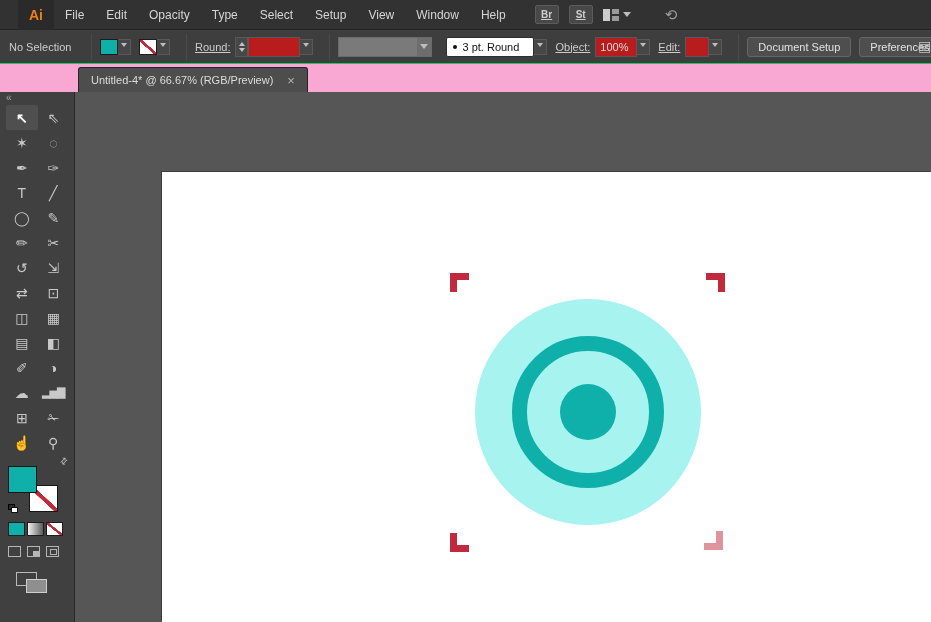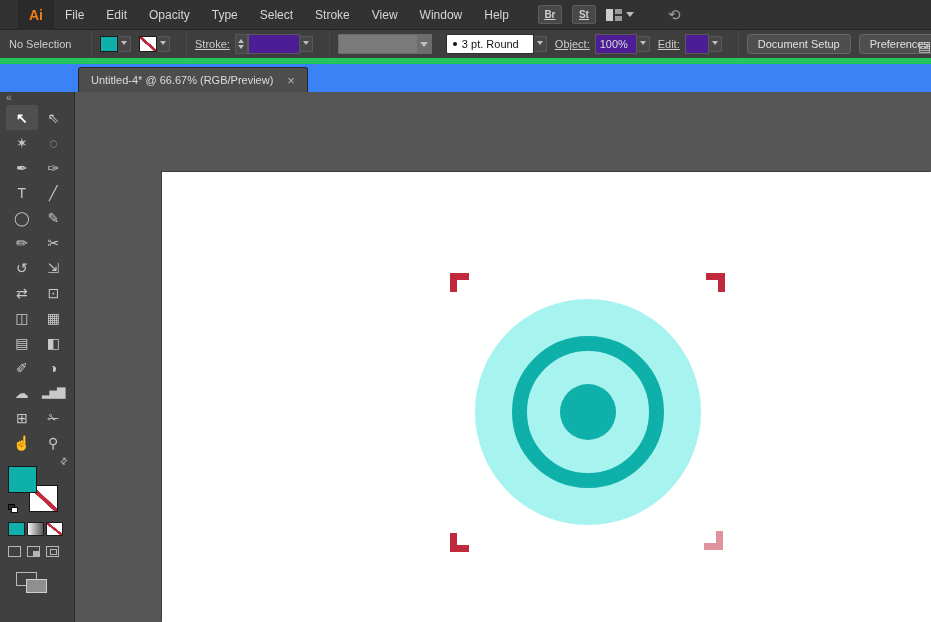--- a/index.html
+++ b/index.html
@@ -21,55 +21,55 @@
   .ws-btn { display:flex; align-items:center; gap:4px; margin-right:34px; }
   .ws-icon { position:relative; width:16px; height:12px; }
   .ws-icon .a { position:absolute; left:0; top:0; width:7px; height:12px; background:#cdcdcd; }
   .ws-icon .b { position:absolute; left:9px; top:0; width:7px; height:5px; background:#9a9a9a; }
   .ws-icon .c { position:absolute; left:9px; top:7px; width:7px; height:5px; background:#9a9a9a; }
   .tri-down { width:0; height:0; border:4px solid transparent; border-top:5px solid #bdbdbd; margin-top:4px; }
   #cs-live { color:#9c9c9c; font-size:15px; }
 
   
   #controlbar { position:absolute; left:0; top:30px; width:931px; height:34px;
-                background:#3e3e3e; border-bottom:6px solid #22c55e;
+                background:#3e3e3e; border-bottom:1px solid #22c55e;
                 display:flex; align-items:center; color:#cccccc; font-size:11px; }
   .sep { width:1px; height:26px; background:#2f2f2f; border-right:1px solid #4a4a4a; margin:0 8px; flex:none; }
   #sel-status { margin-left:9px; width:74px; flex:none; }
   .swatch { width:18px; height:16px; border:1px solid #1c1c1c; flex:none; }
   #fill-swatch { background:var(--teal); }
   #stroke-swatch { background:
       linear-gradient(to top right, rgba(0,0,0,0) 43%, var(--mark-red) 44%, var(--mark-red) 56%, rgba(0,0,0,0) 57%), #ffffff; }
   .dd-arrow-btn { width:13px; height:16px; background:#474747; border:1px solid #585858; border-left:none;
                   display:flex; align-items:center; justify-content:center; flex:none; margin-right:8px; }
   .dd-arrow-btn .tri-down { margin-top:0; border-width:3px; border-top-width:4px; }
   .cb-label { text-decoration:underline; margin-right:5px; flex:none; }
   .stepper { width:13px; height:20px; background:#474747; border:1px solid #585858;
              display:flex; flex-direction:column; align-items:center; justify-content:center; gap:2px; flex:none; }
   .tri-up-s { width:0; height:0; border:3px solid transparent; border-bottom:4px solid #c2c2c2; }
   .tri-down-s { width:0; height:0; border:3px solid transparent; border-top:4px solid #c2c2c2; }
-  .combo { height:20px; background:#4c1d95; border:1px solid #585858; flex:none;
+  .combo { height:20px; background:#b91c1c; border:1px solid #585858; flex:none;
            display:flex; align-items:center; padding:0 4px; color:#dddddd; }
   .combo.narrow { width:52px; }
   #width-profile { width:94px; height:20px; background:#7a7a7a; border:1px solid #6a6a6a;
                    display:flex; align-items:center; justify-content:flex-end; flex:none; margin-right:14px; }
   #width-profile .arrowzone { width:14px; height:100%; background:#6d6d6d;
                    display:flex; align-items:center; justify-content:center; }
   #brush-combo { width:88px; height:20px; background:#ffffff; border:1px solid #2d2d2d; border-radius:2px;
                  color:#111111; display:flex; align-items:center; gap:5px; padding:0 6px; flex:none; }
   .dot-preview { width:4px; height:4px; border-radius:50%; background:#111; flex:none; }
   #opacity-combo { width:42px; }
   #style-combo { width:24px; }
   .cb-btn { height:20px; background:#4e4e4e; border:1px solid #666666; border-radius:3px;
             color:#e2e2e2; font-size:11px; display:flex; align-items:center; padding:0 10px;
             flex:none; margin-right:8px; }
   #panel-clip-icon { position:absolute; right:-7px; top:8px; width:20px; height:16px; color:#c5c5c5; font-size:14px; }
 
   
-  #tabstrip { position:absolute; left:0; top:64px; width:931px; height:28px; background:#3b82f6; }
+  #tabstrip { position:absolute; left:0; top:64px; width:931px; height:28px; background:#f9a8d4; }
   #doc-tab { position:absolute; left:78px; top:3px; height:25px; background:#4d4d4d;
              border:1px solid #262626; border-bottom:none; border-radius:3px 3px 0 0;
              display:flex; align-items:center; gap:14px; padding:0 12px;
              color:#dcdcdc; font-size:11px; }
   #tab-close { color:#b5b5b5; font-size:13px; line-height:1; cursor:default; }
 
   
   #toolpanel { position:absolute; left:0; top:92px; width:75px; height:530px;
                background:#404040; border-right:1px solid #282828; }
   #tp-collapse { position:absolute; left:6px; top:0px; color:#a5a5a5; font-size:10px; }
@@ -135,21 +135,21 @@
 
 <div id="win">
 
   <div id="menubar">
     <div id="ai-logo">Ai</div>
     <div class="menu-item">File</div>
     <div class="menu-item">Edit</div>
     <div class="menu-item">Opacity</div>
     <div class="menu-item">Type</div>
     <div class="menu-item">Select</div>
-    <div class="menu-item">Stroke</div>
+    <div class="menu-item">Setup</div>
     <div class="menu-item">View</div>
     <div class="menu-item">Window</div>
     <div class="menu-item">Help</div>
     <div class="mb-gap"></div>
     <div class="mb-btn">Br</div>
     <div class="mb-btn">St</div>
     <div class="ws-btn">
       <span class="ws-icon">
           <span class="a"></span>
           <span class="b"></span>
@@ -165,21 +165,21 @@
     <span class="sep"></span>
     <span class="swatch" id="fill-swatch"></span>
     <span class="dd-arrow-btn">
         <span class="tri-down"></span>
       </span>
     <span class="swatch" id="stroke-swatch"></span>
     <span class="dd-arrow-btn">
         <span class="tri-down"></span>
       </span>
     <span class="sep"></span>
-    <span class="cb-label">Stroke:</span>
+    <span class="cb-label">Round:</span>
     <span class="stepper">
       <span class="tri-up-s"></span>
       <span class="tri-down-s"></span>
     </span>
     <span class="combo narrow"></span>
     <span class="dd-arrow-btn">
         <span class="tri-down"></span>
       </span>
     <span class="sep"></span>
     <span id="width-profile">

